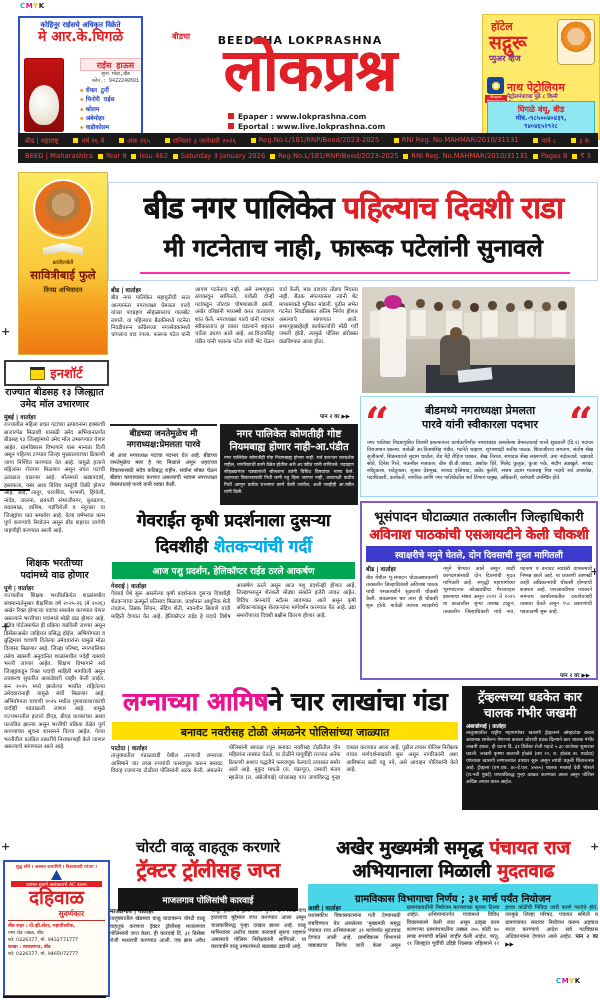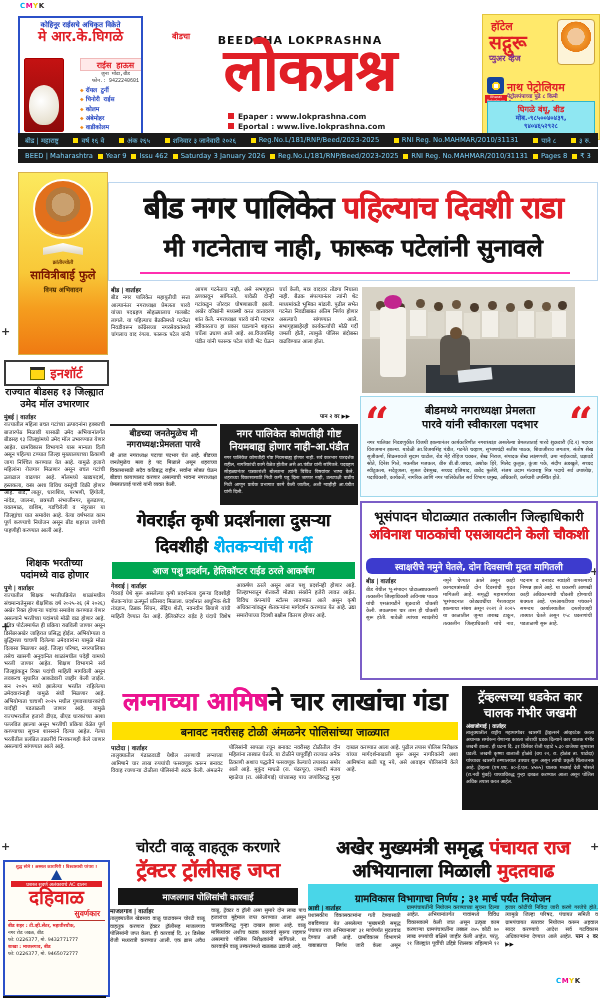--- a/index.html
+++ b/index.html
@@ -38,21 +38,21 @@
          background:radial-gradient(circle at 50% 38%,#f2c79a 26%,#f0962c 27%,#e87f18 46%,#fdf4d8 47%);}
   .bpLogo{position:absolute;left:4px;top:62px;width:17px;height:17px;background:#17449c;border-radius:3px;}
   .bpLogo:after{content:"";position:absolute;left:3.5px;top:3.5px;width:10px;height:10px;border-radius:50%;
          background:radial-gradient(circle,#fff 35%,#ffd61e 36% 60%,#17449c 61%);}
   .bpTxt{position:absolute;left:2px;top:80px;width:22px;font-size:3.5px;color:#fff;background:#e01f26;text-align:center;line-height:1.2;}
   .nathP{position:absolute;left:24px;top:64px;font-size:11px;color:#e01f26;font-weight:bold;}
   .nathS{position:absolute;left:24px;top:78px;width:90px;font-size:5.5px;color:#7a2c8e;line-height:1.3;font-weight:bold;}
   .ghigle{position:absolute;left:4px;bottom:3px;width:106px;height:33px;background:#8fe7f2;border:1px solid #2eb7cc;text-align:center;}
   .ghigle .g1{font-size:8px;color:#e01f26;font-weight:bold;margin-top:1px;}
   .ghigle .g2{font-size:6.5px;color:#1d3fbf;font-weight:bold;line-height:1.25;}
-  .strip{position:absolute;left:18px;width:580px;height:14px;background:#1b1b1b;color:#7dd3fc;
+  .strip{position:absolute;left:18px;width:580px;height:14px;background:#1b1b1b;color:#ef4444;
          display:flex;align-items:center;justify-content:space-between;padding:7px 7px;box-sizing:border-box;}
   .strip span.cell{display:inline-flex;align-items:center;font-size:6.8px;white-space:nowrap;}
   .strip .sq{display:inline-block;width:5px;height:5px;background:#ffe000;margin-right:3px;}
   
   .tribute{left:18px;top:172px;width:88px;height:181px;border:1px solid #d8b24a;overflow:hidden;text-align:center;
            background:linear-gradient(#fce95e 0%,#f8c838 55%,#f59d1e 75%,#ef7a12 100%);}
   .tPortrait{margin:6px auto 0;width:56px;height:56px;border-radius:50%;border:2px solid #fff;
            background:radial-gradient(circle at 50% 42%,#caa06e 26%,#b5793c 27% 40%,#e2701c 41% 70%,#f0a32c 71%);}
   .tBook{margin:4px auto 0;width:40px;height:12px;background:linear-gradient(#fff,#dcd4c0);clip-path:polygon(0 40%,50% 0,100% 40%,100% 100%,50% 70%,0 100%);}
   .tTag{font-size:5px;color:#6b3200;margin-top:4px;font-weight:bold;}
@@ -62,21 +62,21 @@
   .flagIc{width:13px;height:9px;background:#ffd814;border:1px solid #6b6b00;border-top:3px solid #2b2b2b;}
   .inshort .t{font-size:13px;color:#e01f26;font-weight:bold;}
   .sHead{left:4px;width:101px;font-size:9.5px;font-weight:bold;text-align:center;line-height:1.25;}
   .sDate{left:4px;width:101px;font-size:6px;font-weight:bold;}
   .sBody{left:4px;width:101px;font-size:5.4px;line-height:1.4;}
   .jewelAd{left:3px;top:860px;width:103px;height:133px;border:2px solid #2b50c8;overflow:hidden;background:#fffdf6;}
   .jTop{font-size:4.3px;color:#e01f26;text-align:center;margin-top:1px;font-weight:bold;}
   .jLogo{width:11px;height:10px;margin:1px auto 0;background:#17449c;clip-path:polygon(50% 0,100% 100%,0 100%);}
   .jBand{font-size:4.8px;color:#fff;background:#e01f26;text-align:center;margin:1px 6px;}
   .jName{font-size:19px;color:#e01f26;font-weight:bold;text-align:center;line-height:1.05;font-family:"DejaVu Serif","Liberation Serif",serif;}
-  .jSub{font-size:7.5px;color:#e01f26;font-weight:bold;text-align:right;margin-right:8px;}
+  .jSub{font-size:7.5px;color:#e01f26;font-weight:bold;text-align:right;margin-right:24px;}
   .jLines{border-top:1px solid #b8342c;margin:2px 3px 0;padding-top:2px;font-size:4.8px;line-height:1.45;color:#222;}
   .jLines b{color:#e01f26;}
   
   .mainBox{left:108px;top:182px;width:490px;height:99px;border:1px solid #bcd6ee;box-sizing:border-box;}
   .mh1{left:110px;top:186px;width:486px;font-size:30px;font-weight:bold;white-space:nowrap;text-align:center;letter-spacing:-1px;text-shadow:.6px 0 currentColor;}
   .mh2{left:110px;top:230px;width:486px;font-size:24px;font-weight:bold;white-space:nowrap;text-align:center;color:#141414;text-shadow:.5px 0 #141414;}
   .mUnderline{left:140px;top:272px;width:430px;height:2px;background:#ff2fb0;}
   .leadCols{left:111px;top:286px;width:247px;height:134px;column-count:3;column-gap:5px;font-size:5.3px;line-height:1.4;}
   .dateline{font-weight:bold;font-size:6px;}
   .contTag{font-size:5.5px;font-weight:bold;}
@@ -107,38 +107,38 @@
   
   .gvH{left:110px;top:507px;width:247px;font-size:17px;font-weight:bold;text-align:center;line-height:1.55;white-space:nowrap;text-shadow:.4px 0 currentColor;}
   .cyanTxt{color:#00aeef;}
   .gvStrip{left:112px;top:562px;width:243px;height:17px;background:#00a651;color:#fff;font-size:9px;font-weight:bold;
            display:flex;align-items:center;justify-content:center;white-space:nowrap;}
   .gvBody{left:111px;top:582px;width:245px;height:97px;column-count:2;column-gap:6px;font-size:5.3px;line-height:1.4;}
   
   .sitBox{left:360px;top:501px;width:238px;height:179px;border:2px solid #7b5ec7;box-sizing:border-box;overflow:hidden;}
   .sitH1{font-size:13px;font-weight:bold;text-align:center;margin-top:4px;white-space:nowrap;}
   .sitH2{font-size:13.5px;font-weight:bold;text-align:center;color:#e01f26;white-space:nowrap;text-shadow:.4px 0 #e01f26;}
-  .sitStrip{margin:15px 4px 0;height:16px;background:#3d3bce;color:#fff;font-size:9px;font-weight:bold;
-            display:flex;align-items:center;justify-content:center;white-space:nowrap;border-radius:6px;}
+  .sitStrip{margin:3px 4px 0;height:16px;background:#3d3bce;color:#fff;font-size:9px;font-weight:bold;
+            display:flex;align-items:center;justify-content:center;white-space:nowrap;}
   .sitBody{margin:3px 4px 0;height:106px;column-count:3;column-gap:5px;font-size:5px;line-height:1.42;text-align:justify;overflow:hidden;}
   
   .frH{left:110px;top:683px;width:350px;font-size:25px;font-weight:bold;text-align:center;white-space:nowrap;text-shadow:.6px 0 currentColor;}
   .magTxt{color:#ec1390;}
   .frStrip{left:112px;top:722px;width:346px;height:18px;background:#ffe000;color:#151515;font-size:11px;font-weight:bold;
            display:flex;align-items:center;justify-content:center;white-space:nowrap;}
   .frBody{left:111px;top:744px;width:347px;height:86px;column-count:3;column-gap:6px;font-size:5.3px;line-height:1.4;}
   
   .accBox{left:462px;top:686px;width:136px;height:124px;background:#161616;color:#fff;box-sizing:border-box;padding:3px 4px;overflow:hidden;}
   .accH{font-size:12.5px;font-weight:bold;text-align:center;line-height:1.25;}
   .accD{font-size:5.3px;font-weight:bold;margin-top:2px;}
   .accB{font-size:4.8px;line-height:1.45;text-align:justify;color:#ececec;height:96px;overflow:hidden;}
   
   .sdH1{left:110px;top:836px;width:196px;font-size:14.5px;font-weight:bold;text-align:center;white-space:nowrap;}
   .sdH2{left:110px;top:856px;width:196px;font-size:20px;font-weight:bold;text-align:center;color:#e01f26;white-space:nowrap;text-shadow:.5px 0 #e01f26;}
-  .sdStrip{left:118px;top:888px;width:180px;height:17px;background:#161616;color:#fff;font-size:8.5px;font-weight:bold;
+  .sdStrip{left:118px;top:888px;width:180px;height:23px;background:#161616;color:#fff;font-size:8.5px;font-weight:bold;
            display:flex;align-items:center;justify-content:center;white-space:nowrap;}
   .sdBody{left:110px;top:907px;width:196px;height:88px;column-count:2;column-gap:6px;font-size:5.2px;line-height:1.4;}
   
   .pcH{left:308px;top:836px;width:290px;font-size:18.5px;font-weight:bold;text-align:center;line-height:1.25;white-space:nowrap;text-shadow:.5px 0 currentColor;}
   .pcStrip{left:308px;top:884px;width:290px;height:27px;background:#49d6e8;color:#101010;font-size:10px;font-weight:bold;
            display:flex;align-items:center;justify-content:center;white-space:nowrap;}
   .pcBody{left:308px;top:904px;width:290px;height:90px;column-count:3;column-gap:6px;font-size:5.2px;line-height:1.4;}
   .cmyk{font-size:7px;font-weight:bold;letter-spacing:.5px;}
   .cmyk .c{color:#00aeef;}.cmyk .m{color:#ec008c;}.cmyk .y{color:#e8c400;}.cmyk .k{color:#231f20;}
   .blkline{position:absolute;background:#111;}

